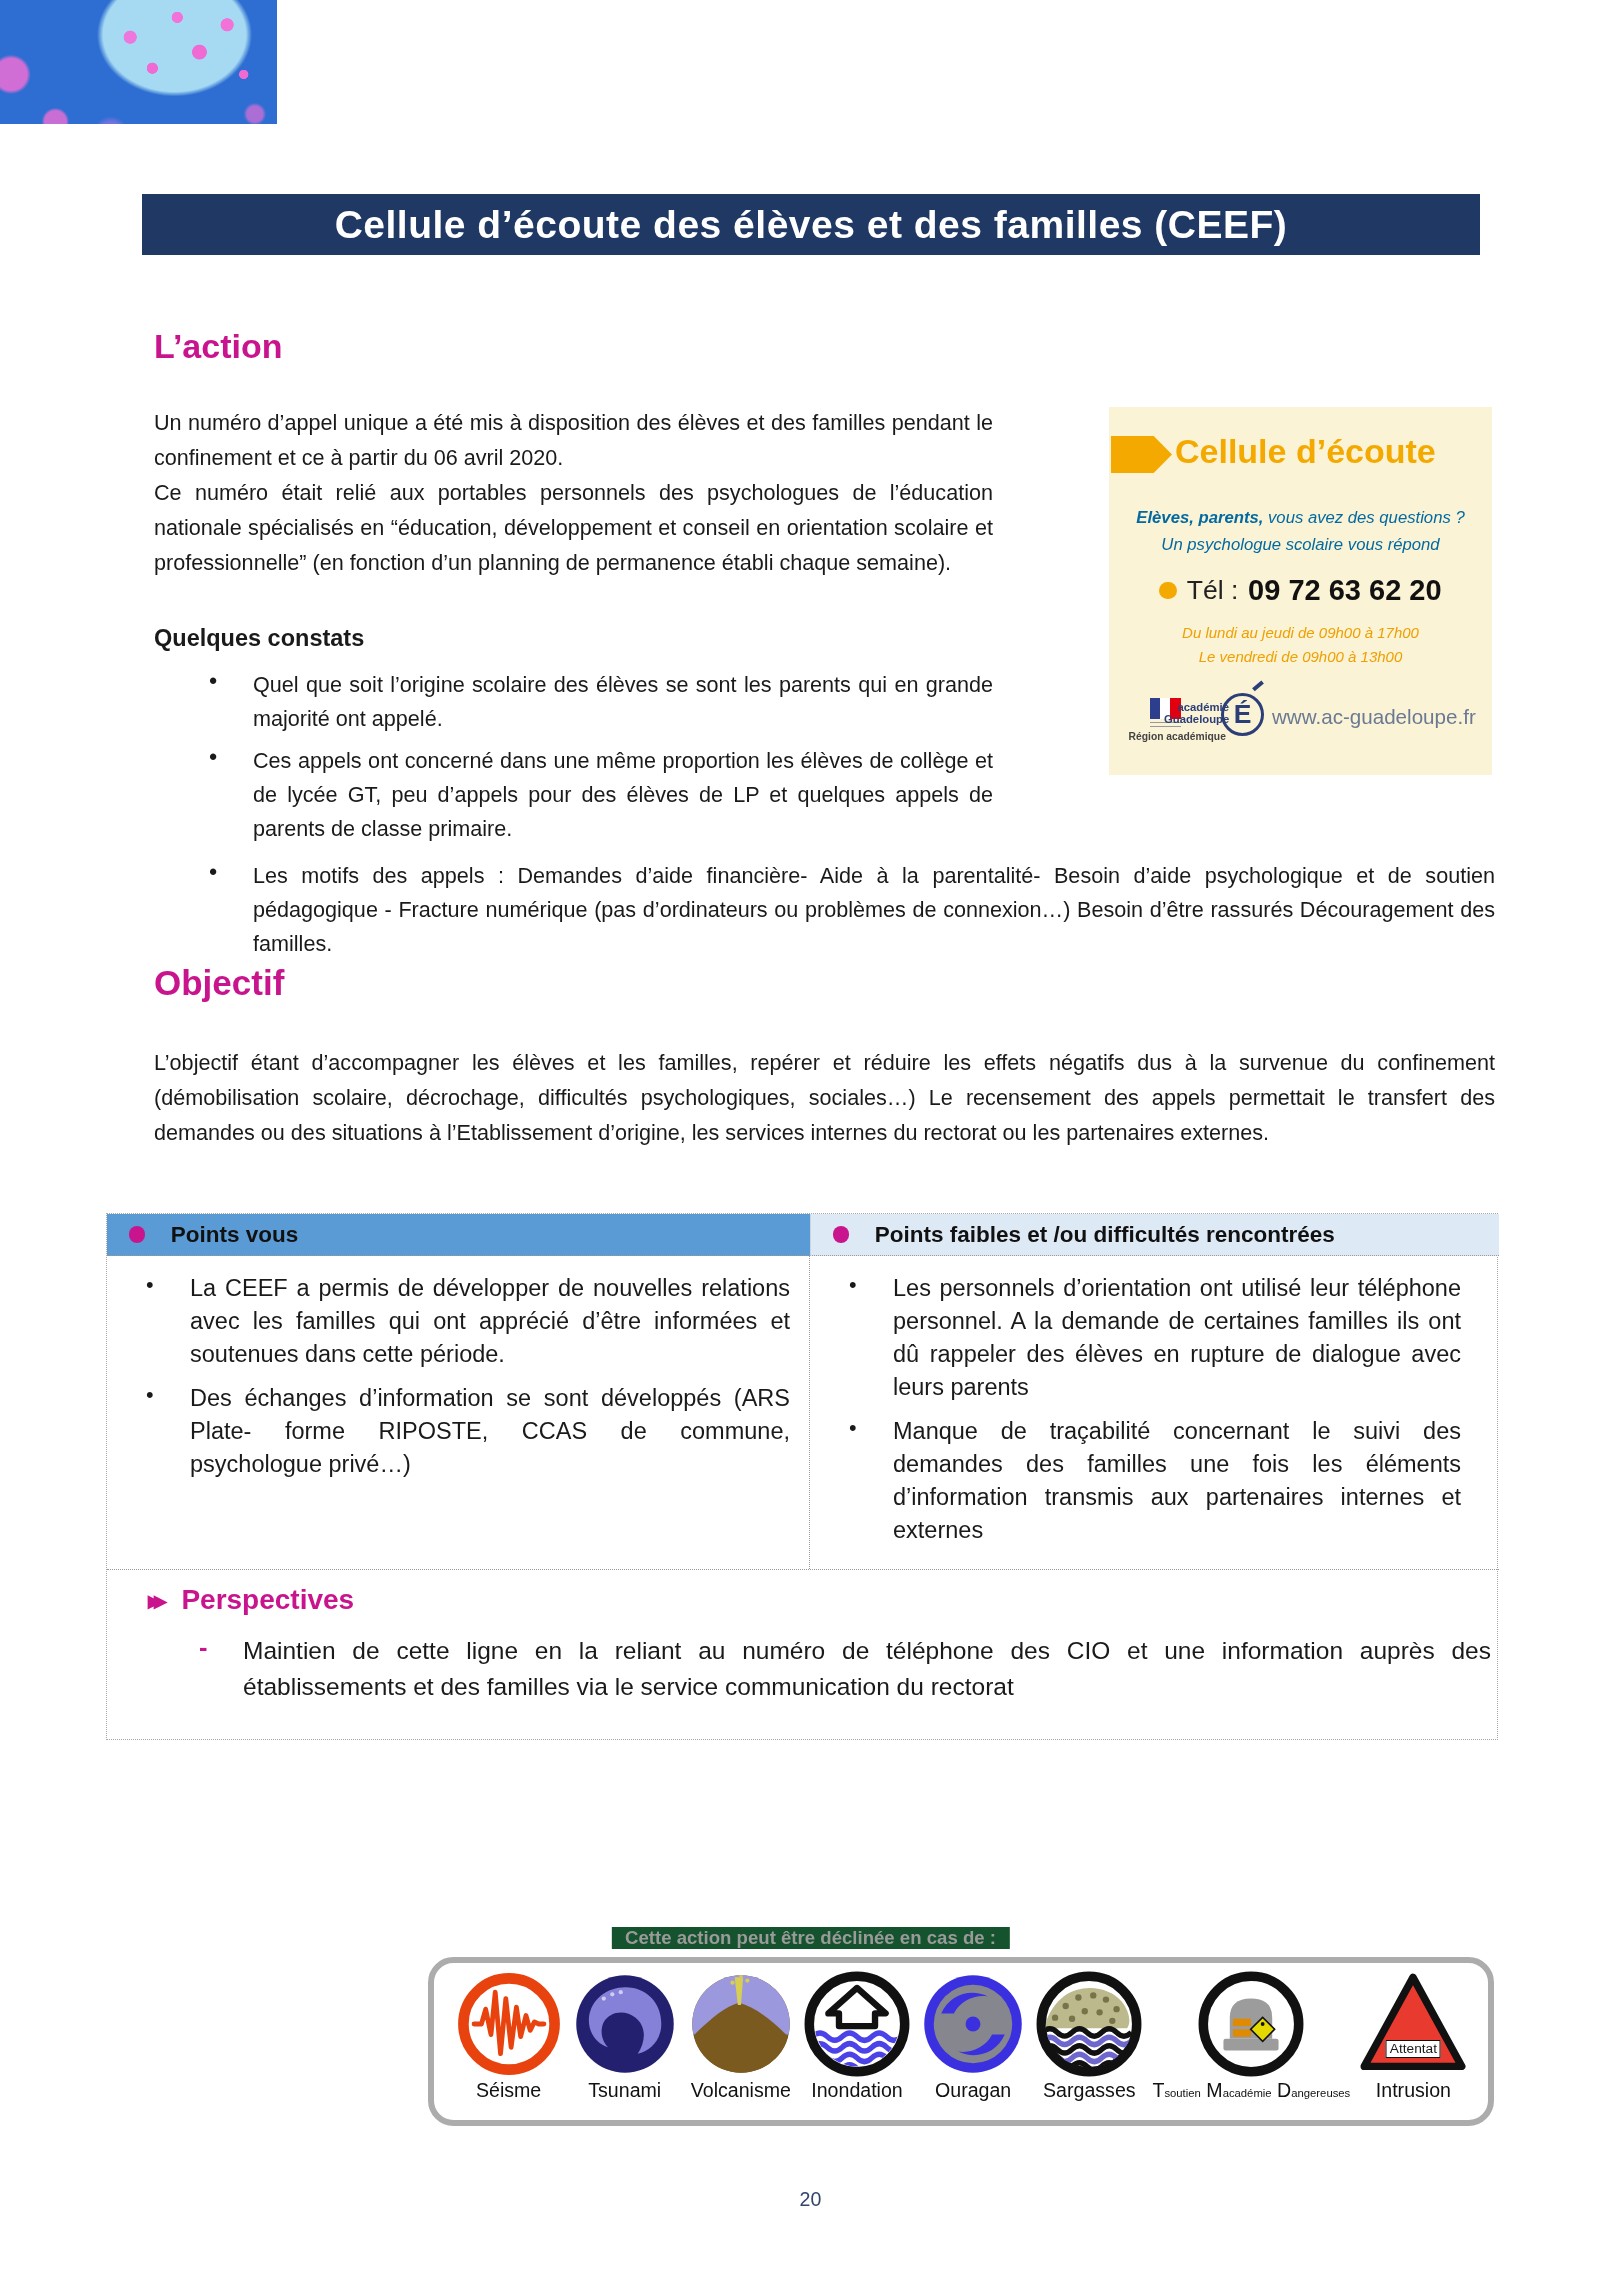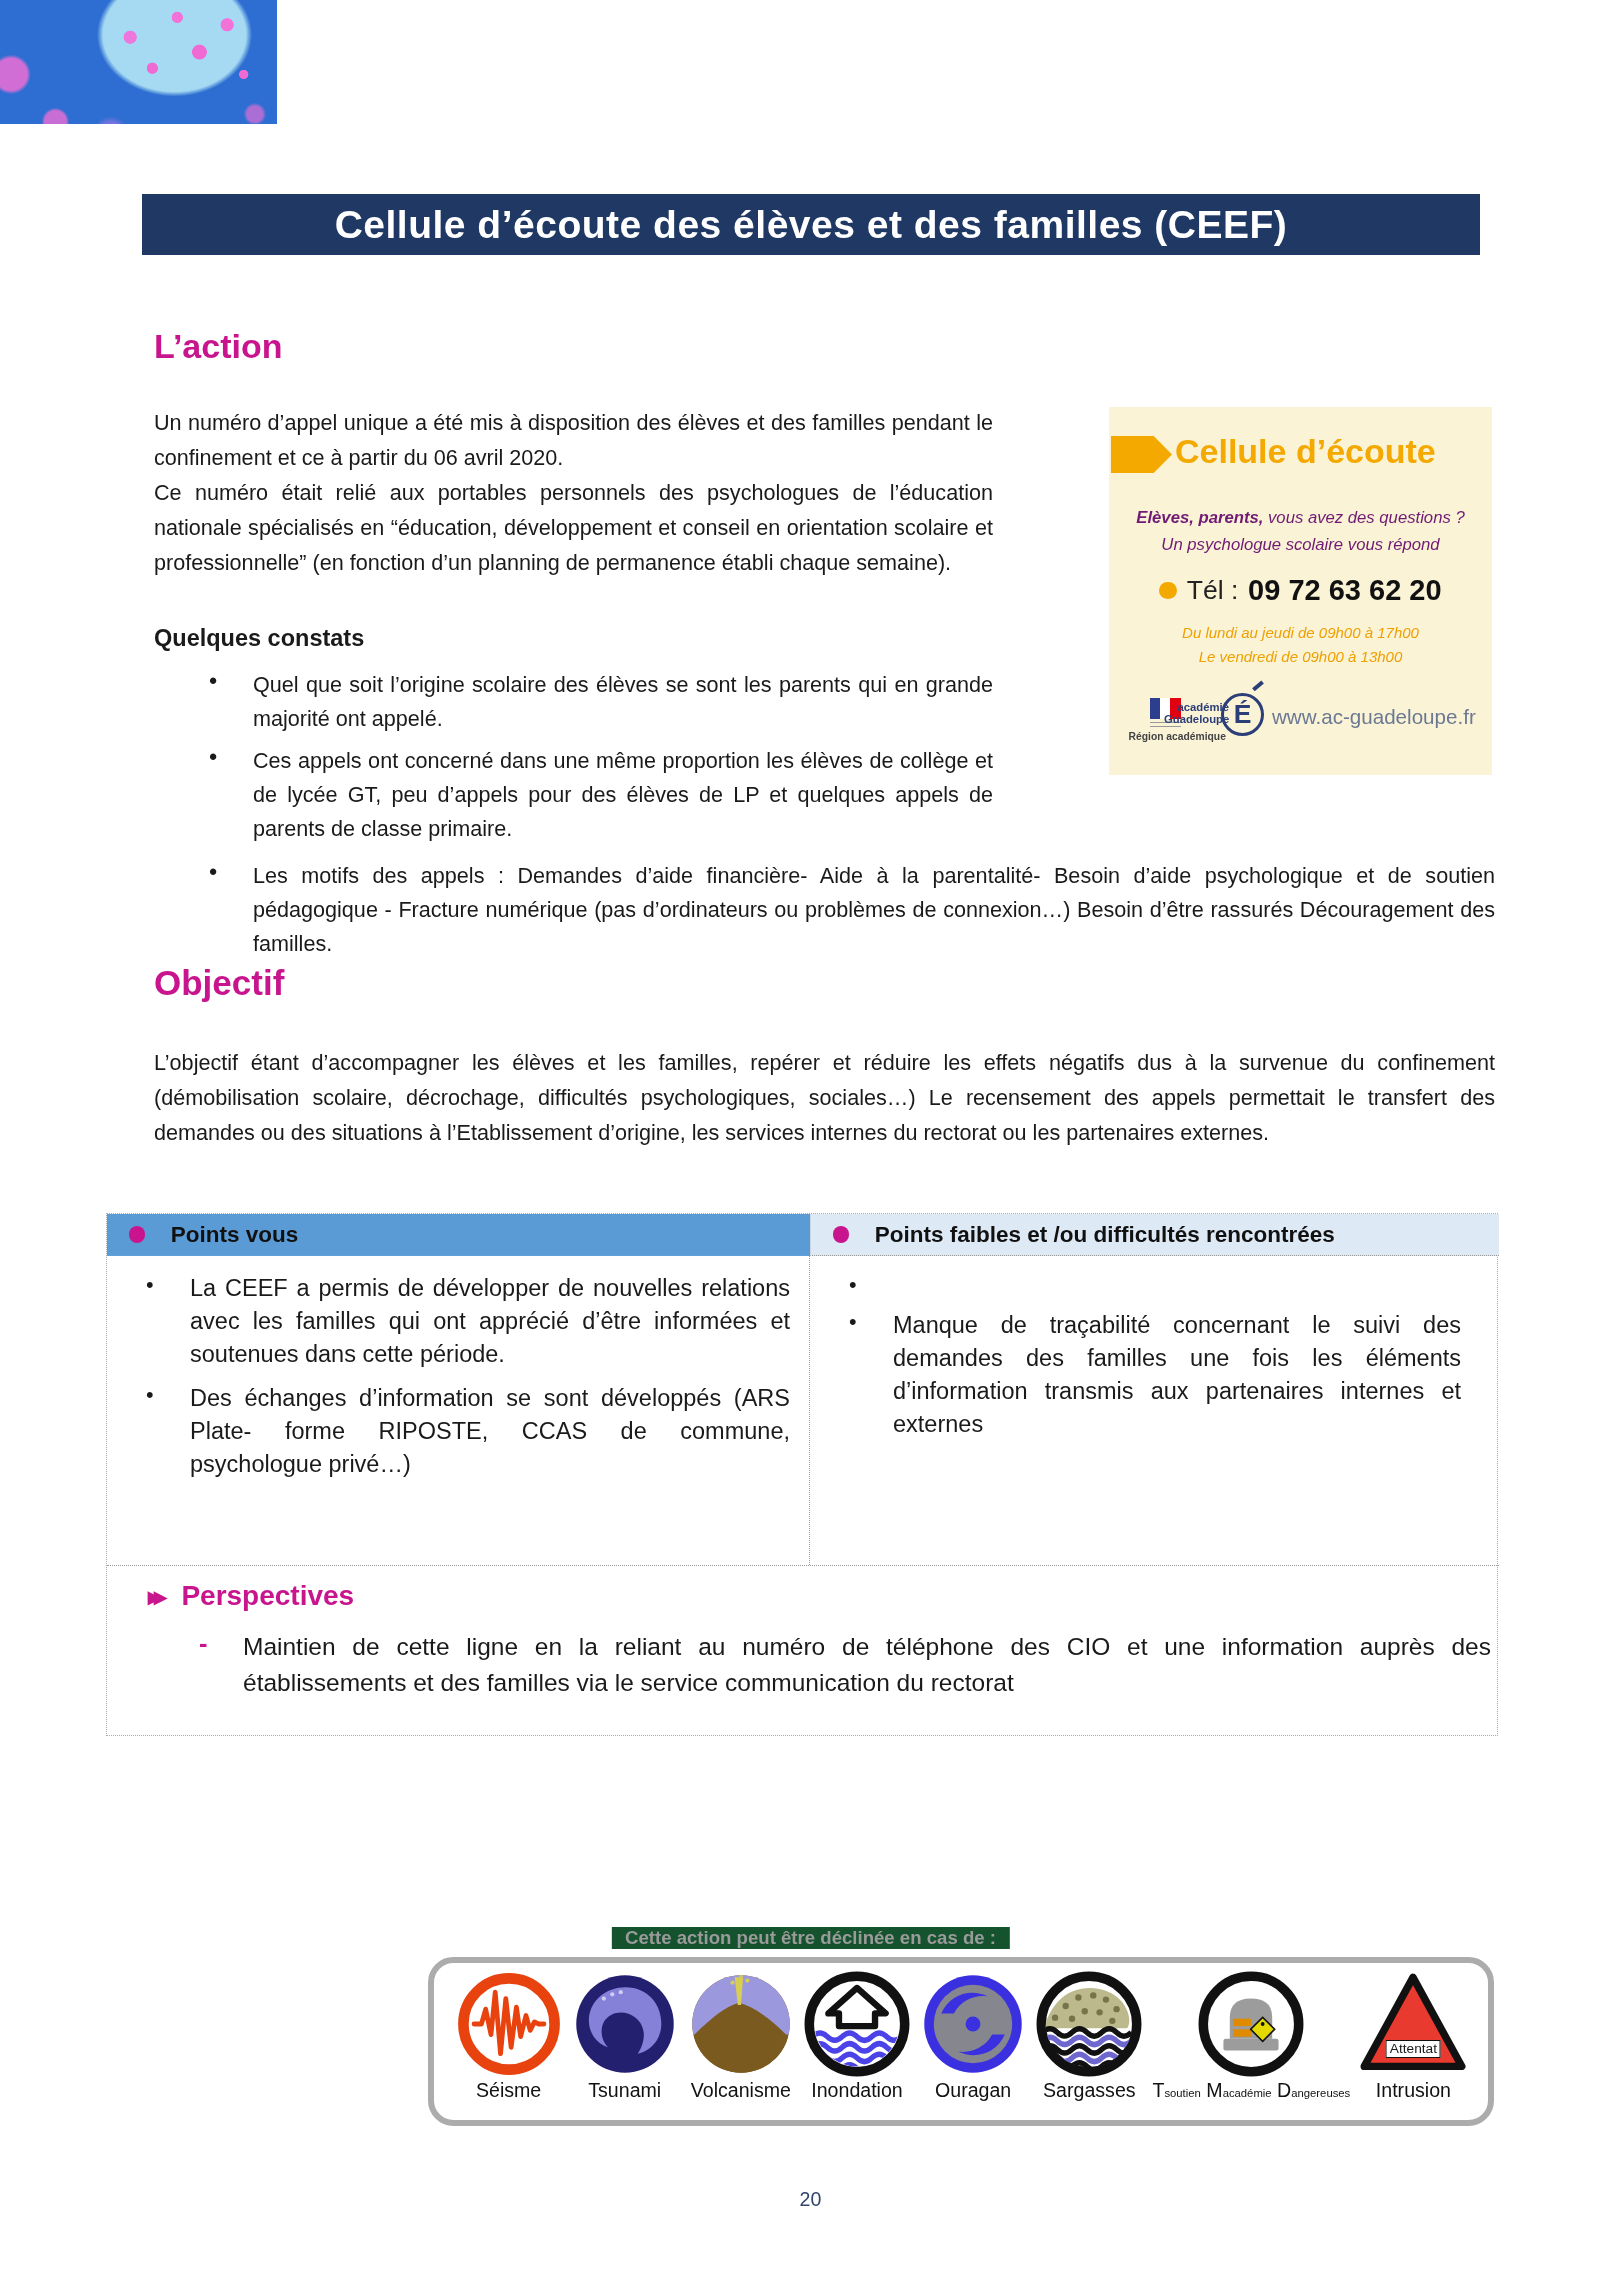--- a/index.html
+++ b/index.html
@@ -42,21 +42,21 @@
   .litext{flex:1;text-align:justify;}
   .constats-narrow .litext,.constats-wide .litext{font-size:21.6px;line-height:34px;}
   .objectif-p{position:absolute;left:154px;top:1045px;width:1341px;margin:0;}
 
   
   .flyer{position:absolute;left:1109px;top:407px;width:383px;height:368px;background:#FAF3D6;}
   .flyer-tag{position:absolute;left:2px;top:29px;width:61px;height:37px;background:#F4A900;
     clip-path:polygon(0 0,70% 0,100% 50%,70% 100%,0 100%);}
   .flyer-title{position:absolute;left:66px;top:24.5px;font-size:34px;font-weight:bold;color:#F4A900;white-space:nowrap;}
   .flyer-sub{position:absolute;left:0;top:98px;width:100%;text-align:center;font-style:italic;
-    font-size:16.7px;line-height:26.5px;color:#701a75;}
+    font-size:16.7px;line-height:26.5px;color:#0369a1;}
   .flyer-sub b{font-weight:bold;}
   .flyer-tel{position:absolute;left:0;top:167px;width:100%;display:flex;align-items:center;justify-content:center;gap:9.8px;}
   .tel-dot{width:17.6px;height:17.6px;border-radius:50%;background:#F4A900;}
   .tel-label{font-size:26.5px;color:#222;}
   .tel-number{font-size:29px;font-weight:bold;color:#111;}
   .flyer-sched{position:absolute;left:0;top:214px;width:100%;text-align:center;color:#EFA000;
     font-style:italic;font-size:15px;line-height:23.5px;}
   .flag{position:absolute;left:41px;top:291px;width:31px;height:20.6px;
     background:linear-gradient(90deg,#2D3E8F 0 33%,#fff 33% 66%,#E1000F 66%);}
   .flag-caption{position:absolute;left:41px;top:315px;width:31px;height:6.9px;
@@ -193,20 +193,21 @@
           <span class="litext">La CEEF a permis de développer de nouvelles relations avec les familles qui ont apprécié d’être informées et soutenues dans cette période.</span>
         </div>
         <div class="li">
           <span class="marker dot-marker">•</span>
           <span class="litext">Des échanges d’information se sont développés (ARS Plate- forme RIPOSTE, CCAS de commune, psychologue privé…)</span>
         </div>
       </div>
     <div class="tcell right">
         <div class="li">
           <span class="marker dot-marker">•</span>
+          <span class="litext">Les personnels d’orientation ont utilisé leur téléphone personnel. A la demande de certaines familles ils ont dû rappeler des élèves en rupture de dialogue avec leurs parents</span>
         </div>
         <div class="li">
           <span class="marker dot-marker">•</span>
           <span class="litext">Manque de traçabilité concernant le suivi des demandes des familles une fois les éléments d’information transmis aux partenaires internes et externes</span>
         </div>
       </div>
     <div class="perspectives">
       <div class="persp-head">
         <span class="persp-chev">▸▸</span>
         <span class="persp-title">Perspectives</span>

